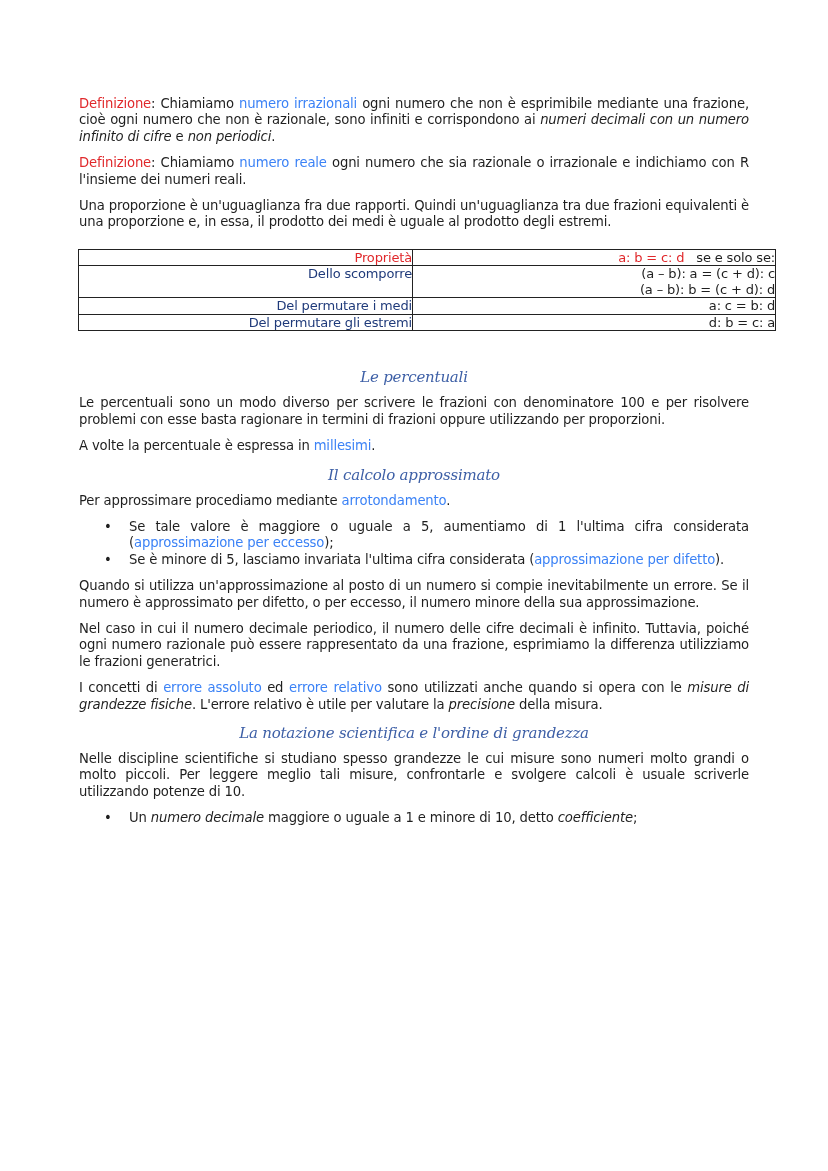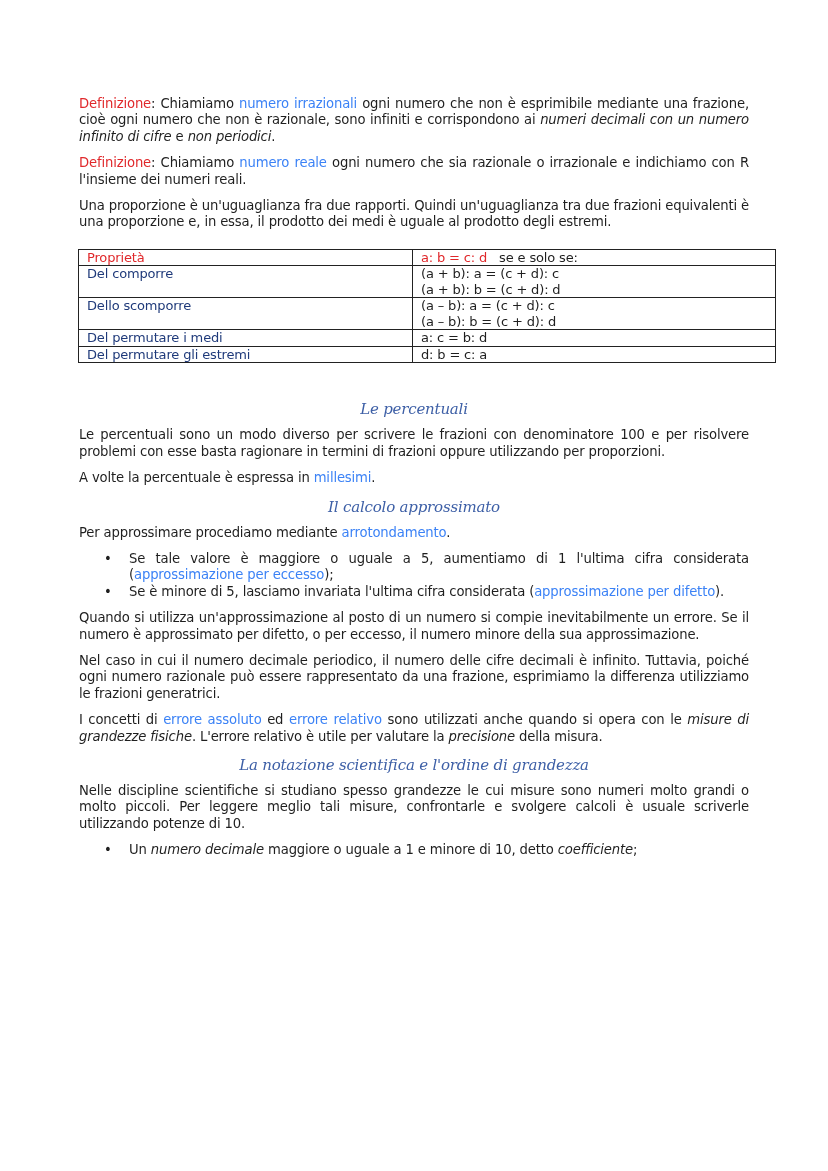--- a/index.html
+++ b/index.html
@@ -48,20 +48,21 @@
       margin-left: -1px;
       font-size: 13px;
       line-height: 15.5px;
       margin-top: 18px;
       margin-bottom: 36px;
     }
     table.props td {
       border: 1.3px solid #222;
       padding: 0 0 0 8px;
       vertical-align: top;
+      text-align: right;
     }
     table.props td.col1 { width: 325px; color: #1f3a7a; }
     table.props td.col2 { color: #1f1f1f; }
     table.props tr.head td.col1 { color: #e0282b; }
     .line { display: block; }
     ul.bullets {
       margin: 0 0 10px 0;
       padding: 0 0 0 50px;
       list-style: none;
     }
@@ -90,27 +91,20 @@
   </p>
 
 
   <p>Una proporzione è un'uguaglianza fra due rapporti. Quindi un'uguaglianza tra due frazioni equivalenti è una proporzione e, in essa, il prodotto dei medi è uguale al prodotto degli estremi.</p>
 
   <table class="props">
     <tbody>
         <tr class="head">
       <td class="col1">Proprietà</td>
       <td class="col2"><span class="red">a: b = c: d</span><span style="white-space:pre">   se e solo se:</span></td>
-    </tr>
-    <tr>
-      <td class="col1">Del comporre</td>
-      <td class="col2">
-            <span class="line">(a + b): a = (c + d): c</span>
-            <span class="line">(a + b): b = (c + d): d</span>
-          </td>
     </tr>
     <tr>
       <td class="col1">Dello scomporre</td>
       <td class="col2">
             <span class="line">(a – b): a = (c + d): c</span>
             <span class="line">(a – b): b = (c + d): d</span>
           </td>
     </tr>
     <tr>
       <td class="col1">Del permutare i medi</td>

